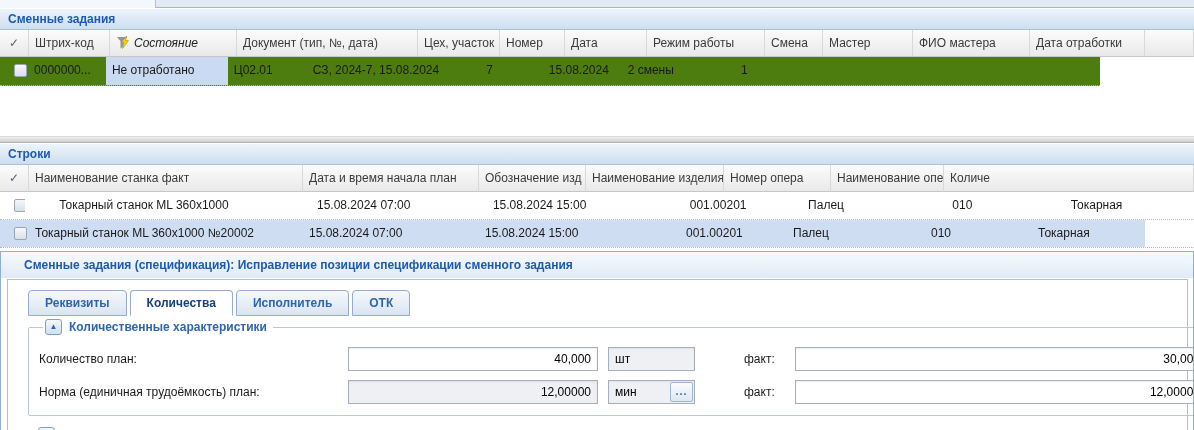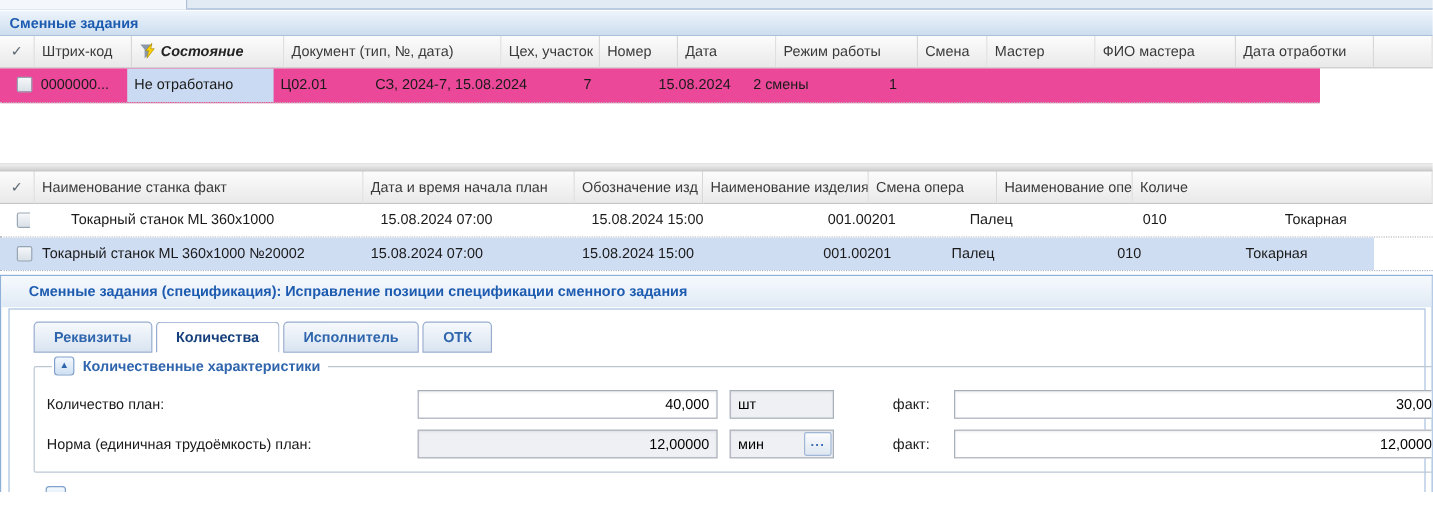--- a/index.html
+++ b/index.html
@@ -17,26 +17,26 @@
     border-top:1px solid #ffffff; border-bottom:1px solid #a9c1dd; white-space:nowrap; overflow:hidden; }
 
   
   .tr { display:flex; width:1194px; }
   .th { background:linear-gradient(#fcfcfc,#e9e9e9); border-right:1px solid #d8d8d8;
     border-bottom:1px solid #c6c6c6; height:27px; line-height:26px; padding-left:6px;
     color:#3a3a3a; white-space:nowrap; overflow:hidden; }
   .th.center { text-align:center; padding-left:0; color:#5a6670; }
   .td { height:28px; line-height:27px; padding-left:6px; white-space:nowrap; overflow:hidden; }
   .t2 .td { height:27px; line-height:26px; }
-  .hl1 { display:flex; width:1100px; overflow:hidden; background:#ec4899; border-bottom:1px dotted #b9b9b9; }
+  .hl1 { display:flex; width:1100px; overflow:hidden; background:#4d7c0f; border-bottom:1px dotted #b9b9b9; }
   .hl2 { display:flex; width:1145px; overflow:hidden; background:#cfddf3; }
   .row-plain { border-bottom:1px dotted #bdbdbd;gap:28px; }
   .row-sel { border-bottom:1px dotted #aab6c8; }
   .state-cell { background:#c9daf2; }
-  .bold-italic { font-weight:bold; font-style:italic; color:#222; }
+  .bold-italic { font-weight:normal; font-style:italic; color:#222; }
 
   
   .c0{width:29px}.c1{width:81px}.c2{width:127px}.c3{width:82px}.c4{width:181px}.c5{width:65px}
   .c6{width:82px}.c7{width:118px}.c8{width:58px}.c9{width:90px}.c10{width:117px}.c11{width:115px}.c12{flex:1}
   
   .d0{width:29px}.d1{width:274px}.d2{width:176px}.d3{width:201px}.d4{width:107px}
   .d5{width:138px}.d6{width:107px}.d7{width:113px}.d8{flex:1}
 
   .cb { width:13px; height:13px; border:1px solid #98a6b4; border-radius:2px;
     background:linear-gradient(#f6f8fa,#d9e0e7); margin:7px 0 0 8px; }
@@ -127,27 +127,28 @@
       <div class="td c10"></div>
       <div class="td c11"></div>
     </div>
   </div>
 </section>
 
 <div class="white-gap"></div>
 <div class="splitter"></div>
 
 <section class="t2">
+  <div class="panel-header">Строки</div>
   <div class="tr">
     <div class="th d0 center">✓</div>
     <div class="th d1">Наименование станка факт</div>
     <div class="th d2">Дата и время начала план</div>
     <div class="th d4">Обозначение изд</div>
     <div class="th d5">Наименование изделия</div>
-    <div class="th d6">Смена опера</div>
+    <div class="th d6">Номер опера</div>
     <div class="th d7">Наименование опе</div>
     <div class="th d8">Количе</div>
   </div>
   <div class="tr row-plain">
     <div class="td d0">
         <div class="cb"></div>
       </div>
     <div class="td d1">Токарный станок ML 360x1000</div>
     <div class="td d2">15.08.2024 07:00</div>
     <div class="td d3">15.08.2024 15:00</div>

